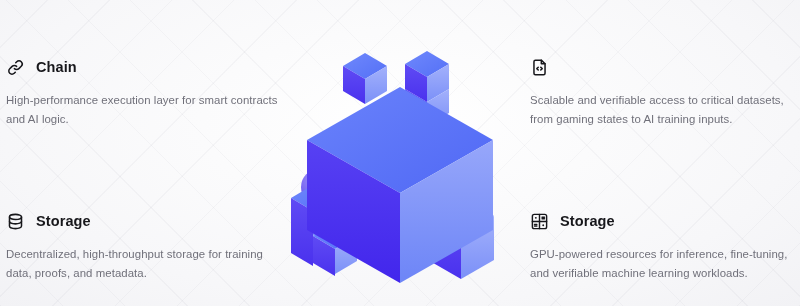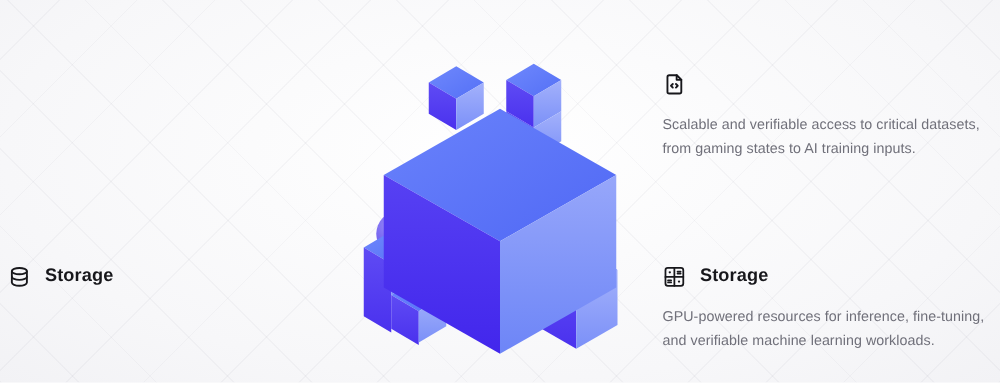--- a/index.html
+++ b/index.html
@@ -69,20 +69,32 @@
   }
   #illustration svg { display:block; width:240px; height:250px; }
 </style>
 </head>
 <body>
 
 <div id="texture"></div>
 
 <div id="stage">
 
+  <div class="feature f-tl">
+    <div class="feat-head">
+      <span class="feat-icon">
+        <svg width="19" height="19" viewBox="0 0 24 24" fill="none" stroke="currentColor" stroke-width="1.9" stroke-linecap="round" stroke-linejoin="round">
+          <path d="M10.6 13.4a4 4 0 0 0 5.66 0l3-3a4 4 0 1 0-5.66-5.66l-1.3 1.3"></path>
+          <path d="M13.4 10.6a4 4 0 0 0-5.66 0l-3 3a4 4 0 1 0 5.66 5.66l1.3-1.3"></path>
+        </svg>
+      </span>
+      <span class="feat-title">Chain</span>
+    </div>
+    <div class="feat-desc">High-performance execution layer for smart contracts and AI logic.</div>
+  </div>
 
   <div class="feature f-tr">
     <div class="feat-head">
       <span class="feat-icon">
         <svg width="19" height="19" viewBox="0 0 24 24" fill="none" stroke="currentColor" stroke-width="1.9" stroke-linecap="round" stroke-linejoin="round">
           <path d="M14.5 2.8H6.8a1.8 1.8 0 0 0-1.8 1.8v14.8a1.8 1.8 0 0 0 1.8 1.8h10.4a1.8 1.8 0 0 0 1.8-1.8V7.3z"></path>
           <path d="M14.3 2.8v4.6h4.7"></path>
           <path d="M10.4 11.6 8.6 13.4l1.8 1.8"></path>
           <path d="m13.6 11.6 1.8 1.8-1.8 1.8"></path>
         </svg>
@@ -95,20 +107,21 @@
     <div class="feat-head">
       <span class="feat-icon">
         <svg width="19" height="19" viewBox="0 0 24 24" fill="none" stroke="currentColor" stroke-width="1.9" stroke-linecap="round" stroke-linejoin="round">
           <ellipse cx="12" cy="6.2" rx="7.6" ry="3.2"></ellipse>
           <path d="M4.4 6.2v5.6c0 1.77 3.4 3.2 7.6 3.2s7.6-1.43 7.6-3.2V6.2"></path>
           <path d="M4.4 11.9v5.9c0 1.77 3.4 3.2 7.6 3.2s7.6-1.43 7.6-3.2v-5.9"></path>
         </svg>
       </span>
       <span class="feat-title">Storage</span>
     </div>
+    <div class="feat-desc">Decentralized, high-throughput storage for training data, proofs, and metadata.</div>
   </div>
 
   <div class="feature f-br">
     <div class="feat-head">
       <span class="feat-icon">
         <svg width="19" height="19" viewBox="0 0 24 24" fill="none" stroke="currentColor" stroke-width="1.8" stroke-linecap="round" stroke-linejoin="round">
           <rect x="3" y="3" width="18" height="18" rx="2.4"></rect>
           <path d="M12 3v18"></path>
           <path d="M3 12h18"></path>
           <circle cx="7.4" cy="7.4" r="1.15" fill="currentColor" stroke="none"></circle>

